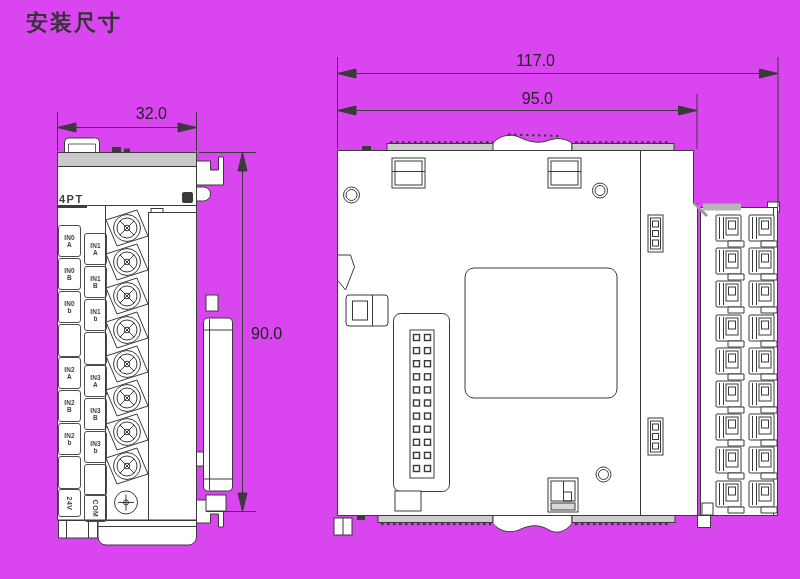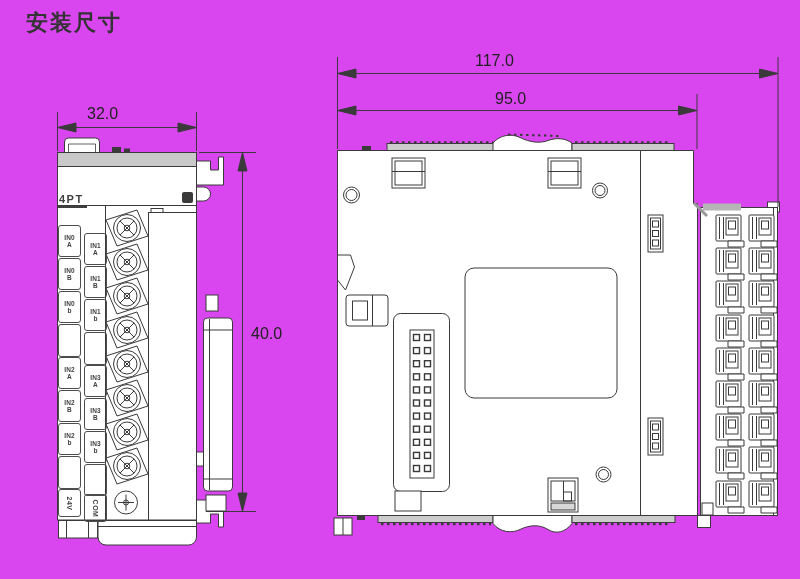--- a/index.html
+++ b/index.html
@@ -2,21 +2,21 @@
 <html><head>
 <meta charset="utf-8">
 <style>
   html,body { margin:0; padding:0; background:#fff; }
   #stage {
     position:relative; width:800px; height:579px; background:#d946ef; overflow:hidden;
     font-family:Liberation Sans, sans-serif;
   }
   #lineart { position:absolute; left:0; top:0; }
   .lbl { position:absolute; color:#222; font-size:16px; line-height:18px; }
-  .ctr { text-align:left; }
+  .ctr { text-align:right; }
   .title {
     position:absolute; left:26px; top:9px; font-size:22px; line-height:28px;
     font-weight:600; letter-spacing:2px; color:#333;
   }
   .caption {
     position:absolute; left:130px; top:544px; width:560px; text-align:center;
     font-size:17px; line-height:22px; color:#333;
   }
   .model {
     position:absolute; left:58px; top:193px; font-size:11px; font-weight:bold;
@@ -258,23 +258,23 @@
         <line x1="337.5" y1="110.5" x2="697" y2="110.5" fill="none"></line>
         <polygon points="337.5,110.5 356,106 356,115"></polygon>
         <polygon points="697,110.5 678.5,106 678.5,115"></polygon>
       </g>
     </g>
   </svg>
 
   <div class="title">安装尺寸</div>
 
   <div class="lbl ctr" style="left:87px; top:105px; width:80px;">32.0</div>
-  <div class="lbl" style="left:251px; top:325px;">40.0</div>
+  <div class="lbl" style="left:251px; top:325px;">90.0</div>
   <div class="lbl ctr" style="left:475px; top:52px; width:80px;">117.0</div>
-  <div class="lbl ctr" style="left:495px; top:90px; width:80px;">95.0</div>
+  <div class="lbl ctr" style="left:473px; top:90px; width:80px;">95.0</div>
 
   <div class="model">4PT</div>
 
   <div class="tbox colL" style="top:225px;">
       <span>IN0
 A</span>
     </div>
   <div class="tbox colL" style="top:258px;">
       <span>IN0
 B</span>

